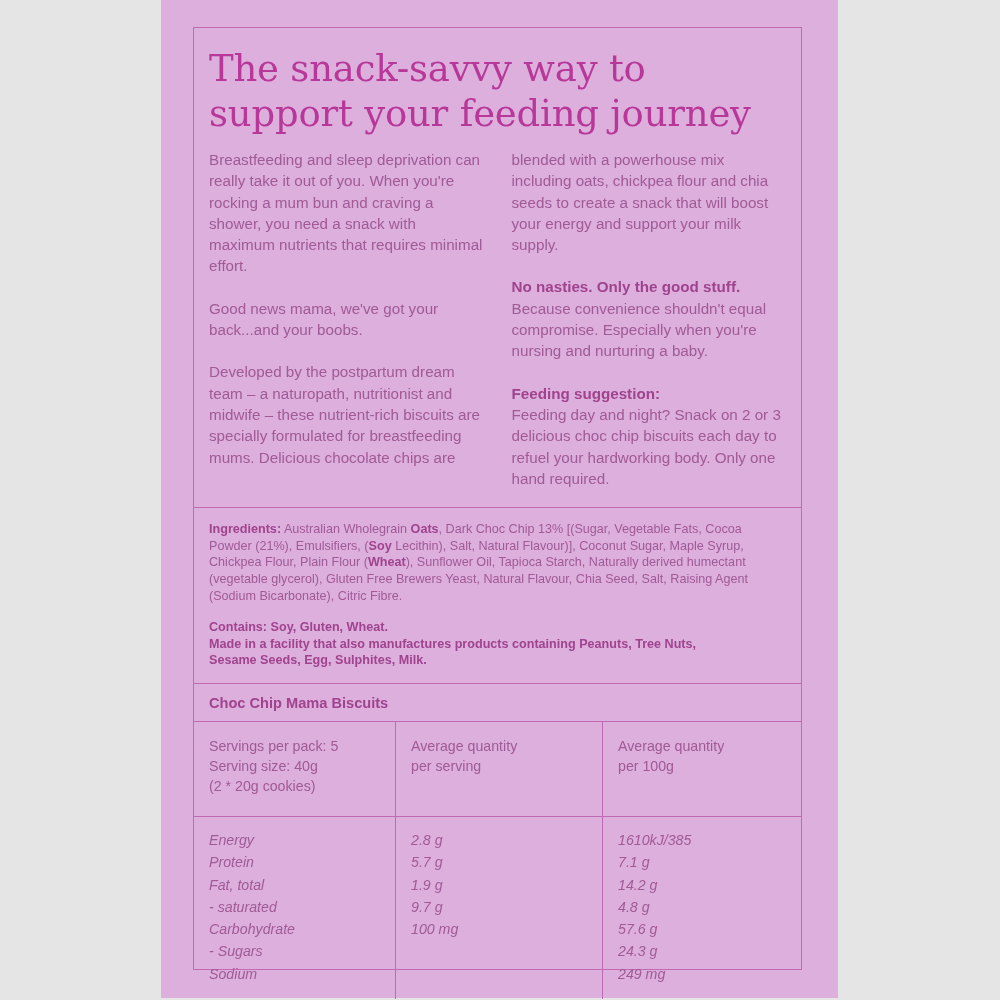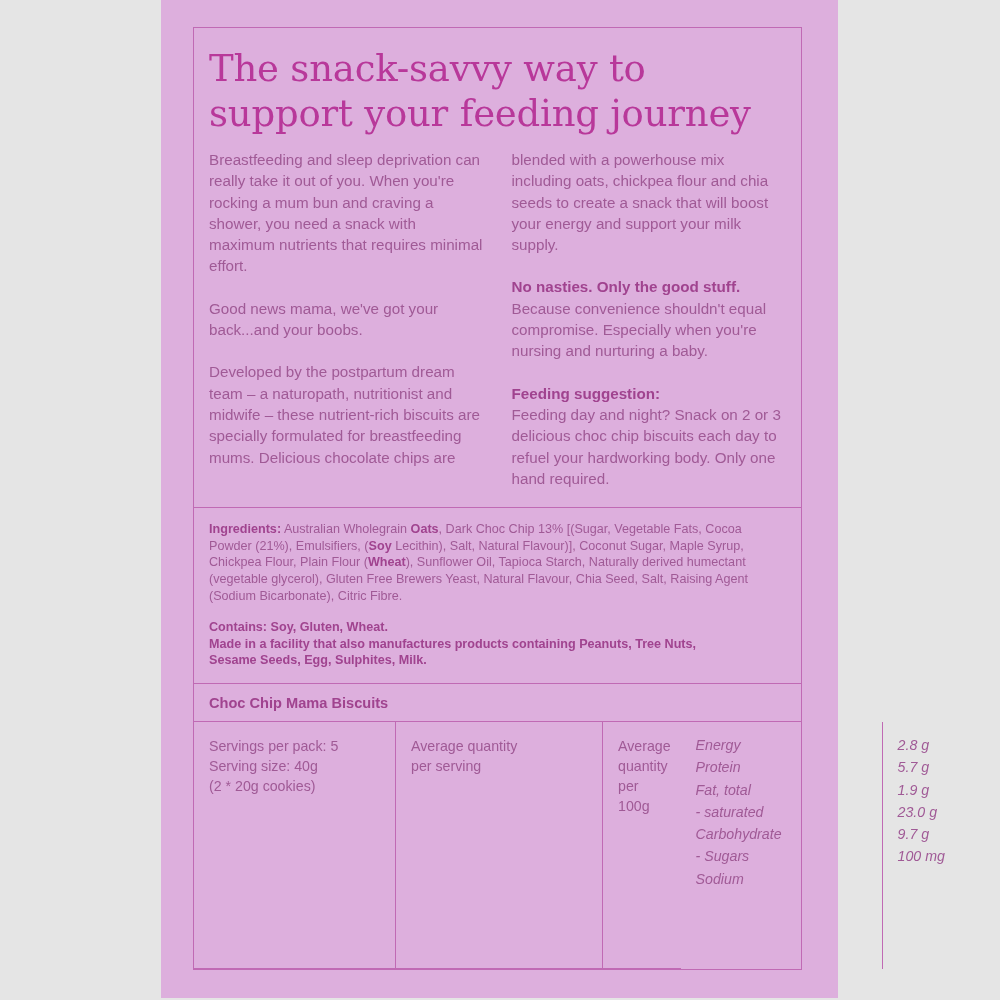--- a/index.html
+++ b/index.html
@@ -92,20 +92,21 @@
 
   
   .nutri-title {
     padding: 11px 0 10px 15px;
     color: #a0438f;
     font-weight: bold;
     font-size: 14.6px;
   }
   .nutri-table {
     display: flex;
+    flex-direction: column;
     flex: 1 1 auto;
   }
   .nutri-head, .nutri-body {
     display: flex;
   }
   .nutri-head {
     border-bottom: 1.5px solid #c06ab4;
   }
   .c1 { width: 201px; box-sizing: border-box; }
   .c2 { width: 207px; box-sizing: border-box; border-left: 1.5px solid #c06ab4; }
@@ -204,21 +205,20 @@
             <div class="row">Fat, total</div>
             <div class="row">- saturated</div>
             <div class="row">Carbohydrate</div>
             <div class="row">- Sugars</div>
             <div class="row">Sodium</div>
           </div>
           <div class="c2">
             <div class="row">2.8 g</div>
             <div class="row">5.7 g</div>
             <div class="row">1.9 g</div>
-            <div class="row">23.0 g</div>
             <div class="row">9.7 g</div>
             <div class="row">100 mg</div>
           </div>
           <div class="c3">
             <div class="row">1610kJ/385</div>
             <div class="row">7.1 g</div>
             <div class="row">14.2 g</div>
             <div class="row">4.8 g</div>
             <div class="row">57.6 g</div>
             <div class="row">24.3 g</div>

